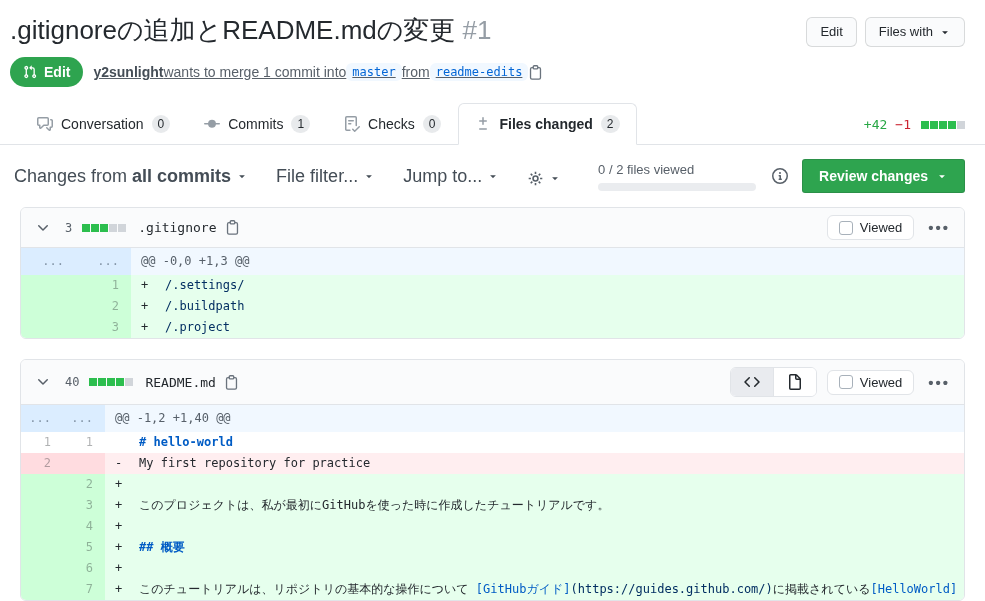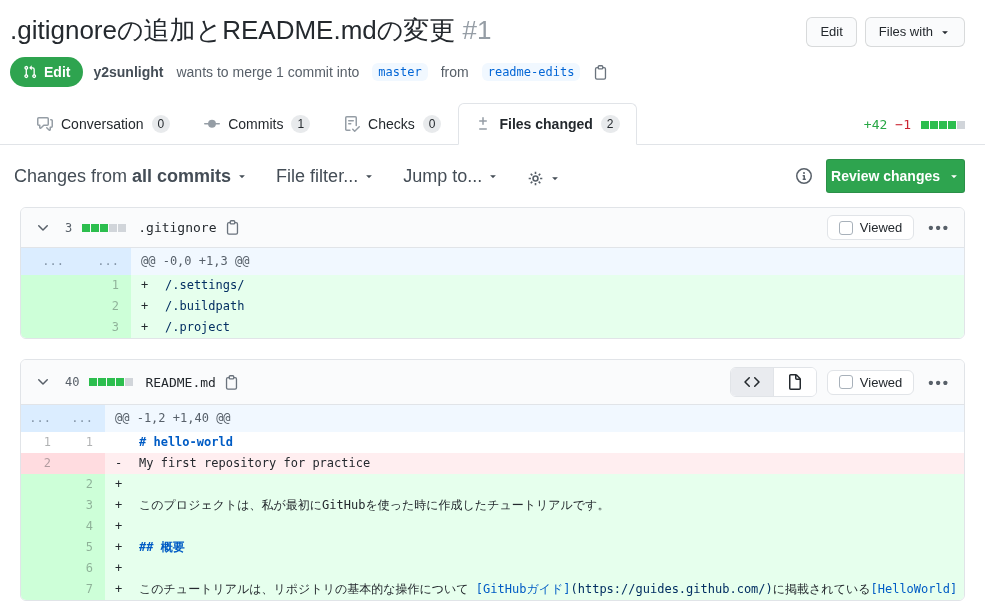--- a/index.html
+++ b/index.html
@@ -25,21 +25,21 @@
     border-radius:6px; padding:4px 13px; font-size:13px; font-weight:500;
     color:#24292e; cursor:pointer; line-height:20px; font-family:inherit;
   }
   .meta-row { display:flex; align-items:center; gap:10px; margin-top:10px; padding-bottom:16px; }
   .state-badge {
     display:inline-flex; align-items:center; gap:7px;
     background:#2ea44f; color:#fff; font-weight:600; font-size:14px;
     border-radius:2em; padding:6px 13px; line-height:18px;
   }
   .state-badge svg { fill:#fff; }
-  .meta-text { color:#586069; font-size:14px; display:inline-flex; align-items:center; gap:13px; flex-wrap:wrap; }
+  .meta-text { color:#586069; font-size:14px; display:inline-flex; align-items:center; gap:0; flex-wrap:wrap;text-decoration:underline; }
   .author { color:#444d56; font-weight:600; text-decoration:none; }
   .branch {
     font-family:"DejaVu Sans Mono","Liberation Mono",monospace;
     font-size:12px; color:#0366d6; background:#f1f8ff;
     border-radius:6px; padding:2px 6px;
   }
   .icon-btn { background:none; border:none; padding:0; color:#6a737d; cursor:pointer; display:inline-flex; }
 
   
   .tabs-bar { position:relative; border-bottom:1px solid #e1e4e8; padding:0 20px; display:flex; align-items:flex-end; }
@@ -72,21 +72,21 @@
   .toolbar-left { display:flex; align-items:flex-end; gap:28px; color:#444d56; font-size:18px; }
   .dropdown { display:inline-flex; align-items:center; gap:5px; cursor:pointer; color:#444d56; }
   .dropdown b { font-weight:600; }
   .toolbar-right { display:flex; align-items:center; gap:14px; }
   .files-viewed { font-size:13px; color:#586069; }
   .progress-track { margin-top:6px; width:158px; height:8px; background:#eaecef; border-radius:4px; }
   .info-icon { color:#586069; display:inline-flex; margin-left:2px; }
   .btn-review {
     display:inline-flex; align-items:center; gap:8px;
     background:#2ea44f; color:#fff; font-weight:600; font-size:14px;
-    border:1px solid rgba(27,31,35,0.15); border-radius:3px; padding:6px 4px;
+    border:1px solid rgba(27,31,35,0.15); border-radius:3px; padding:6px 16px;
     cursor:pointer; line-height:20px; font-family:inherit;
   }
 
   
   .file-card { margin:0 20px 20px 20px; border:1px solid #e1e4e8; border-radius:6px; overflow:hidden; }
   .file-header {
     display:flex; align-items:center; gap:8px;
     background:#fafbfc; border-bottom:1px solid #e1e4e8; padding:7px 10px;
   }
   .chevron-btn { background:none; border:none; padding:4px; color:#586069; cursor:pointer; display:inline-flex; }
@@ -265,20 +265,24 @@
             </svg>
           </span>
         <span>
             <svg class="caret-svg" width="12" height="12" viewBox="0 0 16 16">
               <path d="M4.427 7.427l3.396 3.396a.25.25 0 00.354 0l3.396-3.396A.25.25 0 0011.396 7H4.604a.25.25 0 00-.177.427z"></path>
             </svg>
           </span>
       </span>
     </div>
     <div class="toolbar-right">
+      <div>
+        <span class="files-viewed">0 / 2 files viewed</span>
+        <div class="progress-track"></div>
+      </div>
       <span class="info-icon">
           <svg width="16" height="16" viewBox="0 0 16 16" fill="currentColor">
             <path d="M8 1.5a6.5 6.5 0 100 13 6.5 6.5 0 000-13zM0 8a8 8 0 1116 0A8 8 0 010 8zm6.5-.25A.75.75 0 017.25 7h1a.75.75 0 01.75.75v2.75h.25a.75.75 0 010 1.5h-2a.75.75 0 010-1.5h.25v-2h-.25a.75.75 0 01-.75-.75zM8 6a1 1 0 100-2 1 1 0 000 2z"></path>
           </svg>
         </span>
       <button class="btn-review">
         <span>Review changes</span>
         <span>
             <svg class="caret-svg" width="12" height="12" viewBox="0 0 16 16">
               <path d="M4.427 7.427l3.396 3.396a.25.25 0 00.354 0l3.396-3.396A.25.25 0 0011.396 7H4.604a.25.25 0 00-.177.427z"></path>

